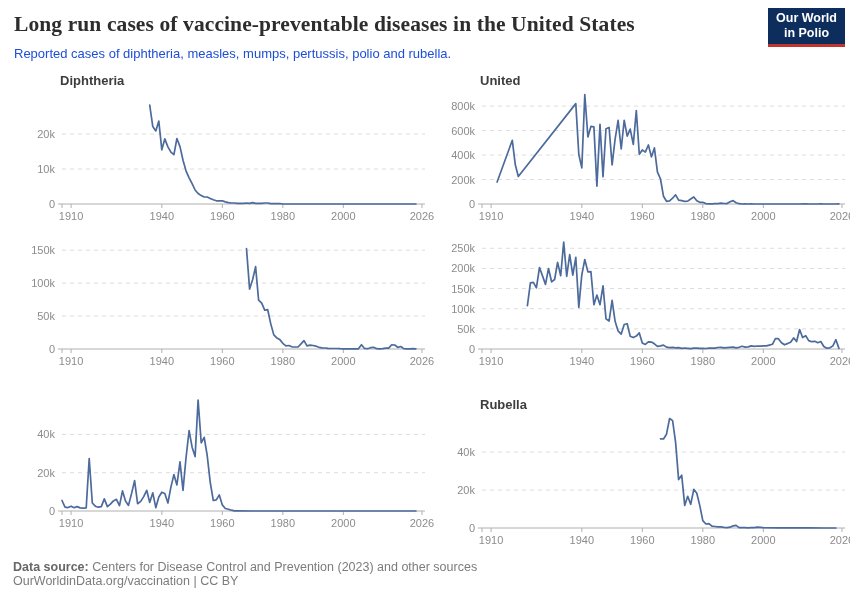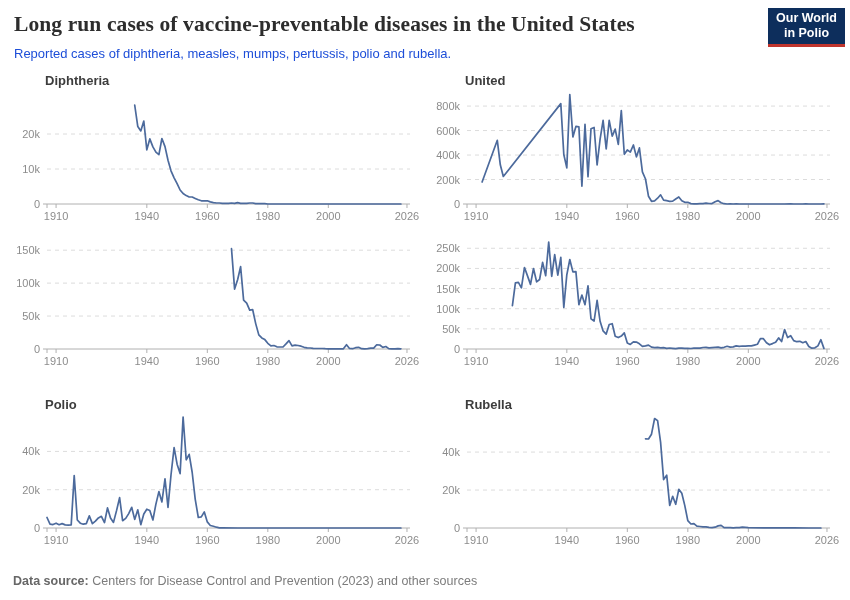--- a/index.html
+++ b/index.html
@@ -5,21 +5,21 @@
   html,body{margin:0;padding:0;background:#fff;}
   .page{position:relative;width:850px;height:600px;background:#ffffff;overflow:hidden;
         font-family:"Liberation Sans",sans-serif;box-sizing:border-box;}
   .hdr{padding:12px 14px 0 14px;}
   .hdr h1{margin:0 0 9px 0;font-family:"Liberation Serif",serif;font-size:21.5px;
           font-weight:700;color:#2d2d2d;letter-spacing:.1px;}
   .hdr .sub{font-size:13px;color:#1d4ed8;}
   .logo{position:absolute;top:8px;right:5px;width:77px;height:36px;background:#0d2e5c;
         border-bottom:3px solid #c0352d;color:#fff;font-weight:700;font-size:12.5px;
         line-height:1.2;display:flex;flex-direction:column;align-items:center;justify-content:center;}
-  .grid{margin-top:10px;padding-left:7px;display:grid;grid-template-columns:420px 420px;row-gap:2px;}
+  .grid{margin-top:10px;padding-left:22px;display:grid;grid-template-columns:420px 420px;row-gap:2px;}
   .panel{height:160px;}
   .panel .ptitle{display:block;margin:2px 0 0 38px;font-size:13px;font-weight:700;color:#3d3d3d;}
   .panel svg{display:block;}
   svg text{fill:#8c8c8c;font-size:11px;font-family:"Liberation Sans",sans-serif;}
   svg text.ylab{text-anchor:end;}
   svg text.xlab{text-anchor:middle;}
   .ftr{position:absolute;left:0;right:0;bottom:12px;padding:0 14px 0 13px;display:flex;
        justify-content:space-between;font-size:12.5px;color:#7c7c7c;flex-direction:column;}
   .ftr .lbl{font-weight:700;color:#676767;}
 </style>
@@ -155,21 +155,20 @@
             <text x="260.825" y="132" class="xlab">1980</text>
             <line x1="321.325" y1="116" x2="321.325" y2="120" stroke="#b0b0b0" stroke-width="1"></line>
             <text x="321.325" y="132" class="xlab">2000</text>
             <line x1="399.975" y1="116" x2="399.975" y2="120" stroke="#b0b0b0" stroke-width="1"></line>
             <text x="399.975" y="132" class="xlab">2026</text>
             <path d="M85.4 72.7 L88.4 49.8 L91.4 49.4 L94.4 54.8 L97.5 34.5 L100.5 42.9 L103.5 51.4 L106.5 35.5 L109.6 48.8 L112.6 46.5 L115.6 29.4 L118.7 42.7 L121.7 9.1 L124.7 43.3 L127.7 21.6 L130.8 42.2 L133.8 24.4 L136.8 74.4 L139.8 41.9 L142.8 26.5 L145.9 38.9 L148.9 38.7 L151.9 71.7 L154.9 62.1 L158.0 71.7 L161.0 52.9 L164.0 85.9 L167.1 88.0 L170.1 67.4 L173.1 88.3 L176.1 97.9 L179.2 101.1 L182.2 91.5 L185.2 90.7 L188.2 103.2 L191.3 104.6 L194.3 103.1 L197.3 99.9 L200.3 110.0 L203.3 111.4 L206.4 108.9 L209.4 109.1 L212.4 110.8 L215.4 113.3 L218.5 112.9 L221.5 112.1 L224.5 114.1 L227.6 114.7 L230.6 114.3 L233.6 114.8 L236.6 114.7 L239.7 115.3 L242.7 115.0 L245.7 115.3 L248.7 115.6 L251.8 115.1 L254.8 115.2 L257.8 115.4 L260.8 115.3 L263.9 115.5 L266.9 115.2 L269.9 115.0 L272.9 115.1 L276.0 114.5 L279.0 114.3 L282.0 114.9 L285.0 114.6 L288.1 114.3 L291.1 114.1 L294.1 114.9 L297.1 114.3 L300.1 113.3 L303.2 114.1 L306.2 113.9 L309.2 112.9 L312.3 113.3 L315.3 113.0 L318.3 113.1 L321.3 112.8 L324.4 112.9 L327.4 112.1 L330.4 111.3 L333.4 105.6 L336.4 105.7 L339.5 109.7 L342.5 111.8 L345.5 110.6 L348.6 109.2 L351.6 104.9 L354.6 108.5 L357.6 96.5 L360.6 104.5 L363.7 102.7 L366.7 107.6 L369.7 108.7 L372.8 108.3 L375.8 109.7 L378.8 108.5 L381.8 113.5 L384.8 115.2 L387.9 114.8 L390.9 112.9 L393.9 106.7 L396.9 115.4" fill="none" stroke="#4c6a9c" stroke-width="1.7" stroke-linejoin="round" stroke-linecap="round"></path>
           </svg>
         </div>
     </div>
     <div class="panel">
-      <span class="ptitle">Polio</span>
       <div>
           <svg width="420" height="140">
             <line x1="40" y1="116" x2="403" y2="116" stroke="#b0b0b0" stroke-width="1"></line>
             <line x1="36" y1="116" x2="40" y2="116" stroke="#b0b0b0" stroke-width="1"></line>
             <text x="33" y="120" class="ylab">0</text>
             <line x1="40" y1="77.7094017094017" x2="403" y2="77.7094017094017" stroke="#dcdcdc" stroke-width="1" stroke-dasharray="4 4"></line>
             <text x="33" y="81.7094017094017" class="ylab">20k</text>
             <line x1="40" y1="39.41880341880342" x2="403" y2="39.41880341880342" stroke="#dcdcdc" stroke-width="1" stroke-dasharray="4 4"></line>
             <text x="33" y="43.41880341880342" class="ylab">40k</text>
             <line x1="40" y1="116" x2="40" y2="120" stroke="#b0b0b0" stroke-width="1"></line>
@@ -214,15 +213,16 @@
             <line x1="399.975" y1="116" x2="399.975" y2="120" stroke="#b0b0b0" stroke-width="1"></line>
             <text x="399.975" y="132" class="xlab">2026</text>
             <path d="M218.5 26.8 L221.5 27.0 L224.5 22.2 L227.6 6.5 L230.6 8.6 L233.6 30.4 L236.6 67.6 L239.7 63.2 L242.7 93.4 L245.7 84.3 L248.7 92.3 L251.8 77.3 L254.8 81.3 L257.8 93.6 L260.8 108.6 L263.9 112.0 L266.9 111.6 L269.9 114.1 L272.9 114.5 L276.0 114.9 L279.0 114.9 L282.0 115.4 L285.0 115.6 L288.1 115.2 L291.1 113.9 L294.1 113.3 L297.1 115.6 L300.1 115.6 L303.2 115.6 L306.2 115.8 L309.2 115.6 L312.3 115.6 L315.3 115.2 L318.3 115.4 L321.3 115.6 L336.4 115.8 L351.6 115.8 L366.7 115.8 L381.8 116.0 L393.9 116.0" fill="none" stroke="#4c6a9c" stroke-width="1.7" stroke-linejoin="round" stroke-linecap="round"></path>
           </svg>
         </div>
     </div>
   </div>
 
   <div class="ftr">
     <span><span class="lbl">Data source:</span><span> Centers for Disease Control and Prevention (2023) and other sources</span></span>
+    <span>OurWorldinData.org/vaccination | CC BY</span>
   </div>
 
 </div>
 
 </body></html>

